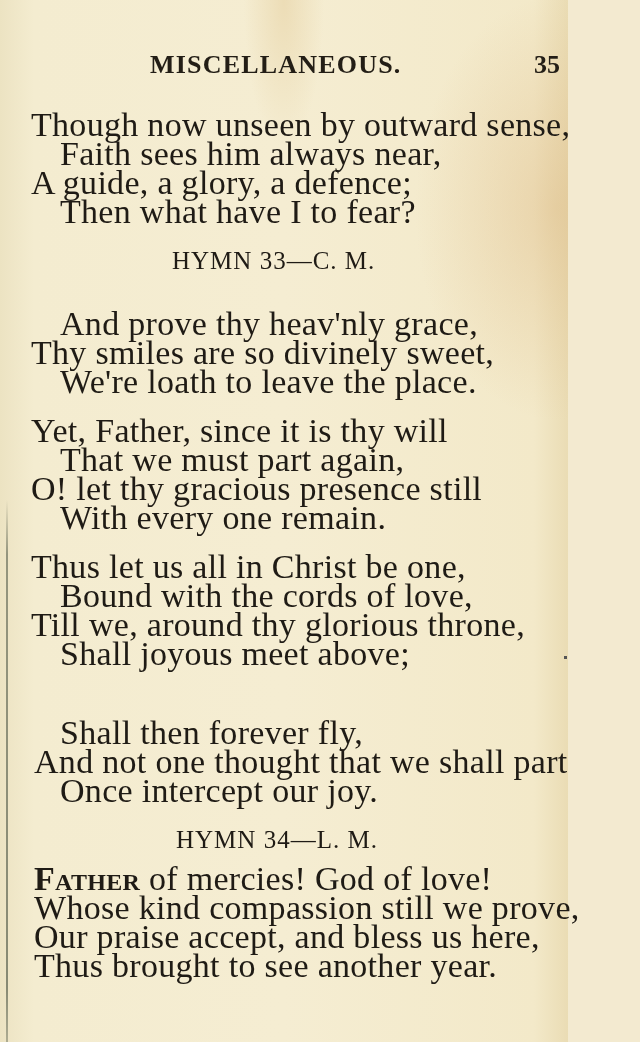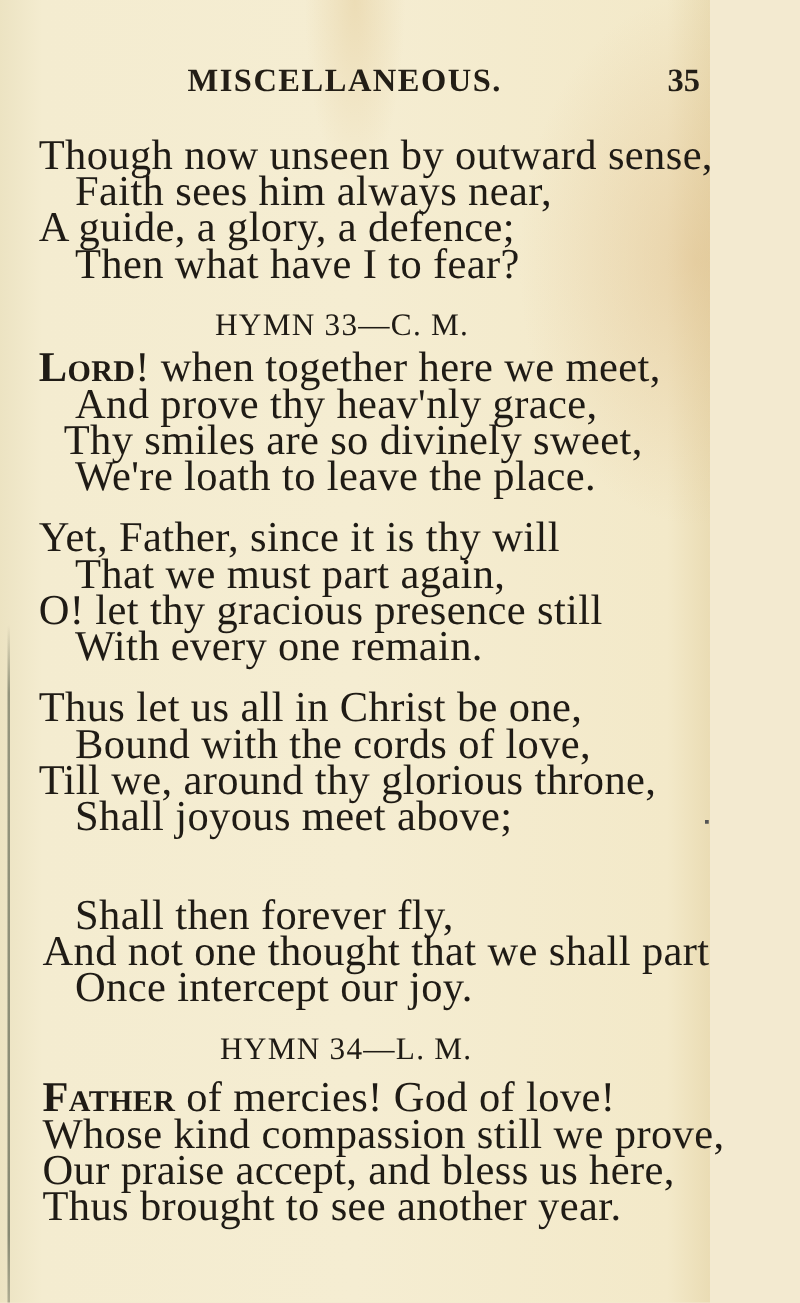--- a/index.html
+++ b/index.html
@@ -97,23 +97,22 @@
     <span class="page-number">35</span>
   </div>
 
   <div class="line flush" style="top:110px;">Though now unseen by outward sense,</div>
   <div class="line indent" style="top:139px;">Faith sees him always near,</div>
   <div class="line flush" style="top:168px;">A guide, a glory, a defence;</div>
   <div class="line indent" style="top:197px;">Then what have I to fear?</div>
 
   <div class="hymn-heading" style="top:247px; left:172px;">HYMN 33—C. M.</div>
 
-  <div class="line flush" style="top:280px;"><span class="sc">Lord</span><span>! when together here we meet,</span></div>
   <div class="line indent" style="top:309px;">And prove thy heav'nly grace,</div>
-  <div class="line flush" style="top:338px;margin-left:20px;">Thy smiles are so divinely sweet,</div>
+  <div class="line flush" style="top:338px;">Thy smiles are so divinely sweet,</div>
   <div class="line indent" style="top:367px;">We're loath to leave the place.</div>
 
   <div class="line flush" style="top:416px;">Yet, Father, since it is thy will</div>
   <div class="line flush" style="top:474px;">O! let thy gracious presence still</div>
   <div class="line indent" style="top:445px;">That we must part again,</div>
   <div class="line indent" style="top:503px;">With every one remain.</div>
 
   <div class="line flush" style="top:552px;">Thus let us all in Christ be one,</div>
   <div class="line indent" style="top:581px;">Bound with the cords of love,</div>
   <div class="line flush" style="top:610px;">Till we, around thy glorious throne,</div>

